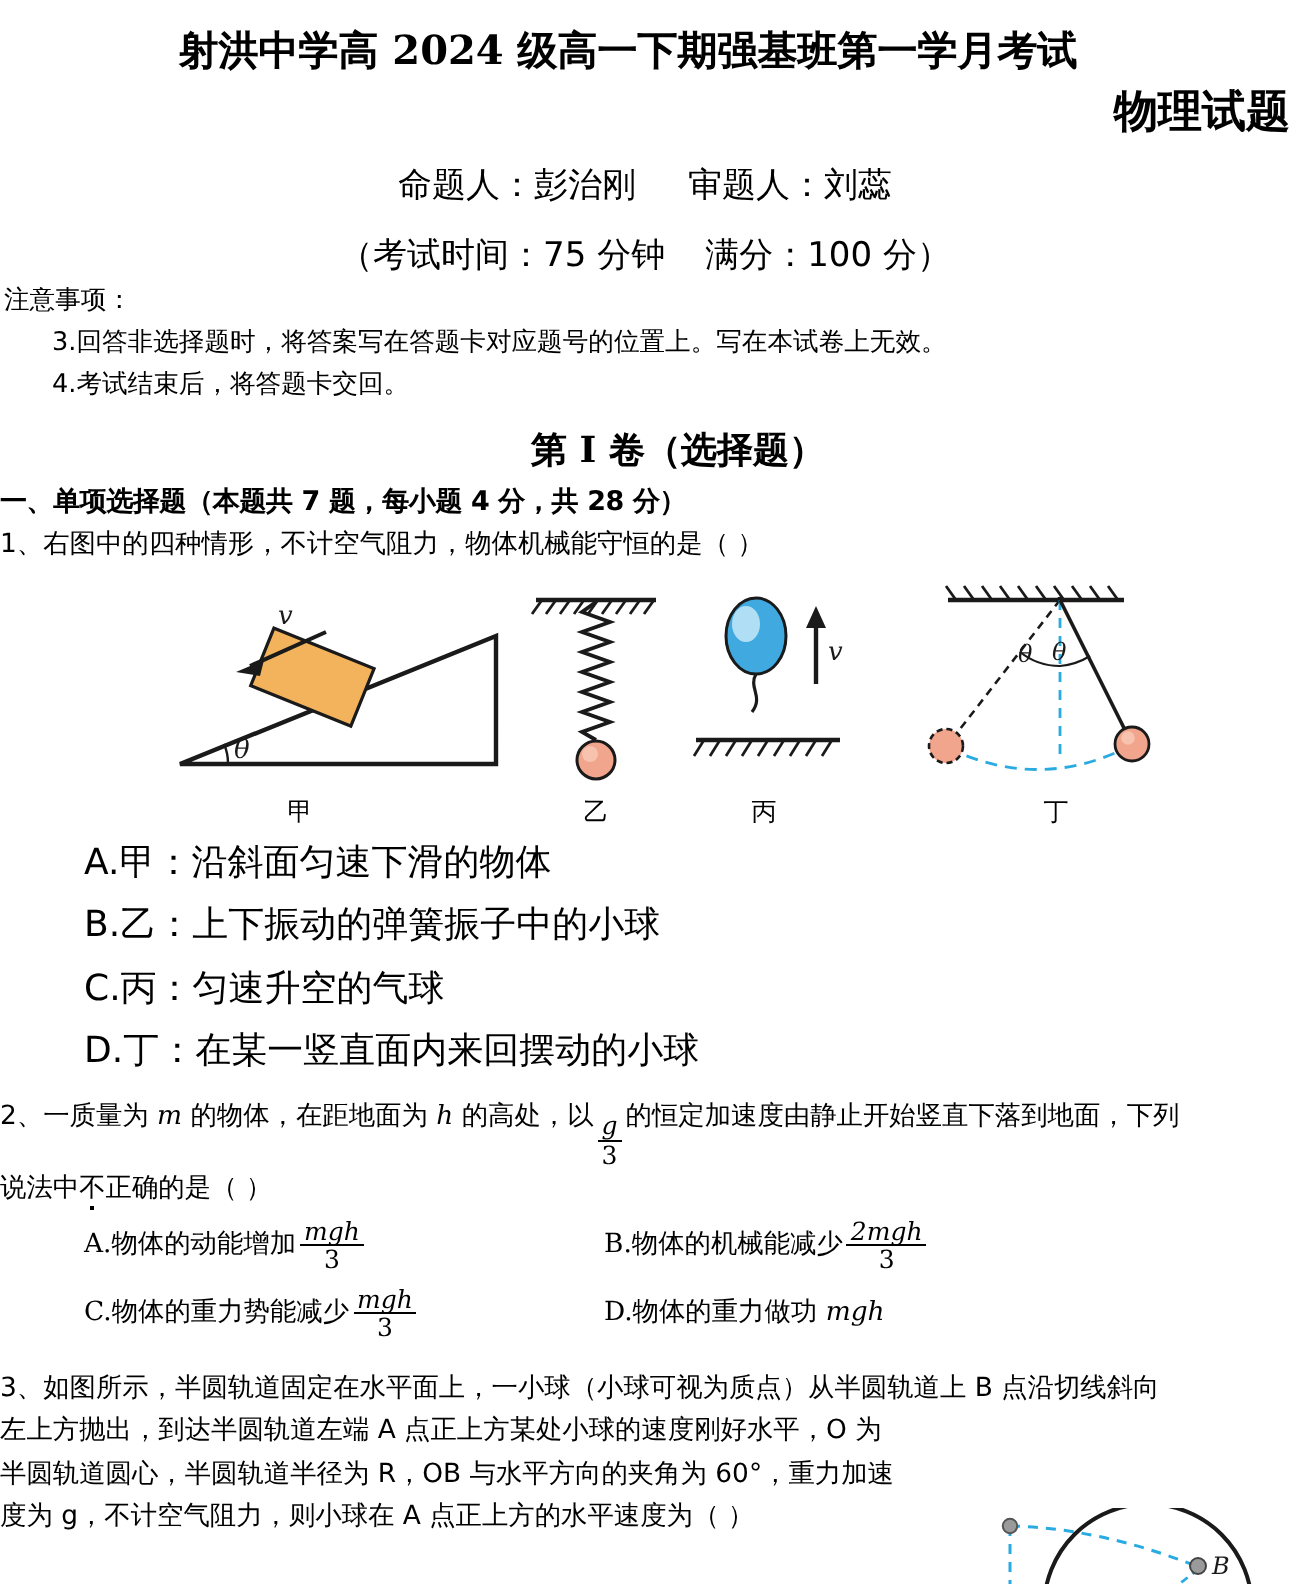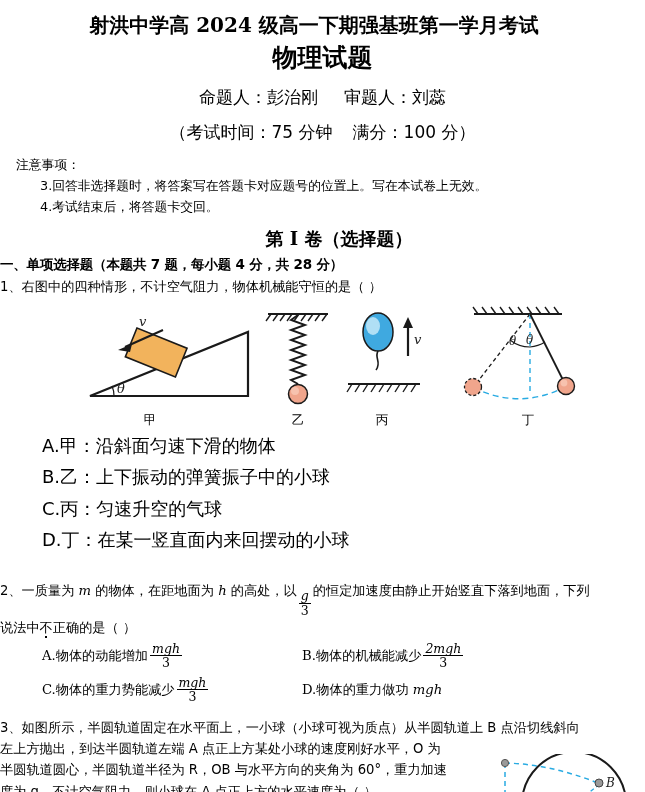--- a/index.html
+++ b/index.html
@@ -27,42 +27,41 @@
   .doc-title {
     text-align: center;
     font-family: "DejaVu Serif", "Liberation Serif", serif;
     font-weight: bold;
     font-size: 20px;
     letter-spacing: 0px;
     margin: 12px 17px 0 0;
     line-height: 1.35;
   }
   .doc-subtitle {
-    text-align: center;
+    text-align: right;
     font-family: "DejaVu Serif", "Liberation Serif", serif;
     font-weight: bold;
-    font-size: 25px;
+    font-size: 22px;
     margin: 3px 0 0 0;
     line-height: 1.3;
   }
   .byline {
     text-align: center;
     font-size: 17px;
     margin-top: 9px;
     line-height: 1.55;
   }
   .byline .gap { display: inline-block; width: 26px; }
   .byline .gap-sm { display: inline-block; width: 20px; }
 
   
   .notes {
-    margin-top: 10px;
     font-size: 12.8px;
     line-height: 1.62;
-    padding: 0 4px 0 16px;
+    padding: 0 4px 0 2px;
   }
   .notes .note-head { margin: 0; }
   .notes .note-item {
     margin: 0;
     text-indent: 24px;
   }
   .notes .note-item.wrap { text-indent: 24px; }
 
   
   .section-title {
@@ -281,21 +280,21 @@
     </div>
 
     <div class="opts">
       <span class="opt-line">A.甲：沿斜面匀速下滑的物体</span>
       <span class="opt-line">B.乙：上下振动的弹簧振子中的小球</span>
       <span class="opt-line">C.丙：匀速升空的气球</span>
       <span class="opt-line">D.丁：在某一竖直面内来回摆动的小球</span>
     </div>
   </div>
 
-  <div class="question" style="margin-top:24px;">
+  <div class="question" style="margin-top:6px;">
     <p class="q-text">
       <span>2、一质量为 </span><span class="ital">m</span><span> 的物体，在距地面为 </span><span class="ital">h</span><span> 的高处，以</span><span class="frac">
           <span class="num-part">g</span>
           <span class="den">3</span>
         </span><span>的恒定加速度由静止开始竖直下落到地面，下列</span>
     </p>
     <p class="q-text">
       <span>说法中</span><span class="dotted-emph">不</span><span>正确的是（      ）</span>
     </p>
 

